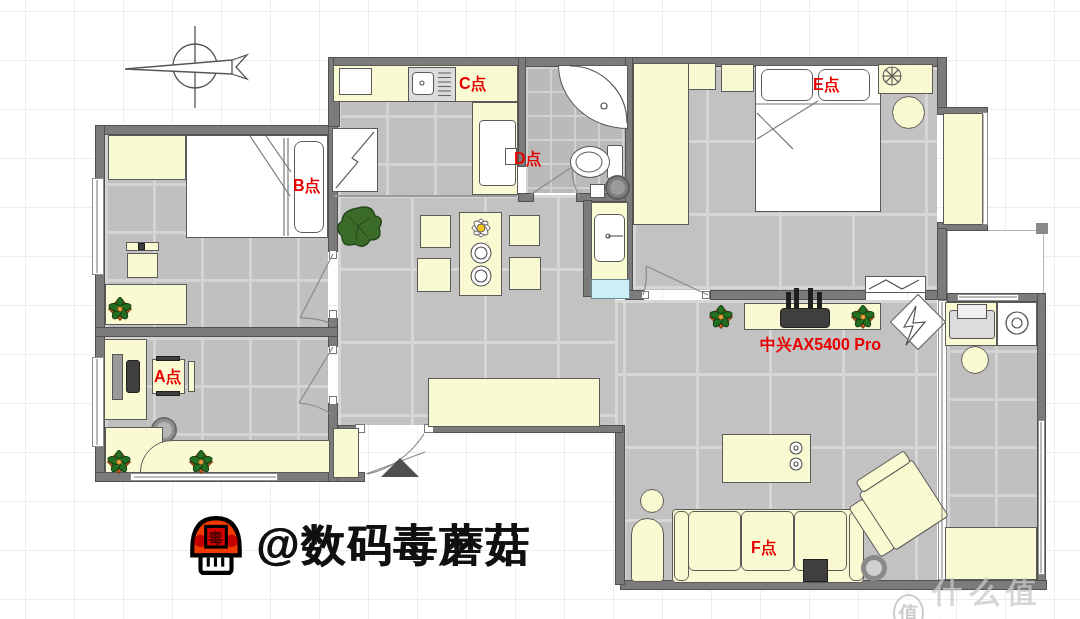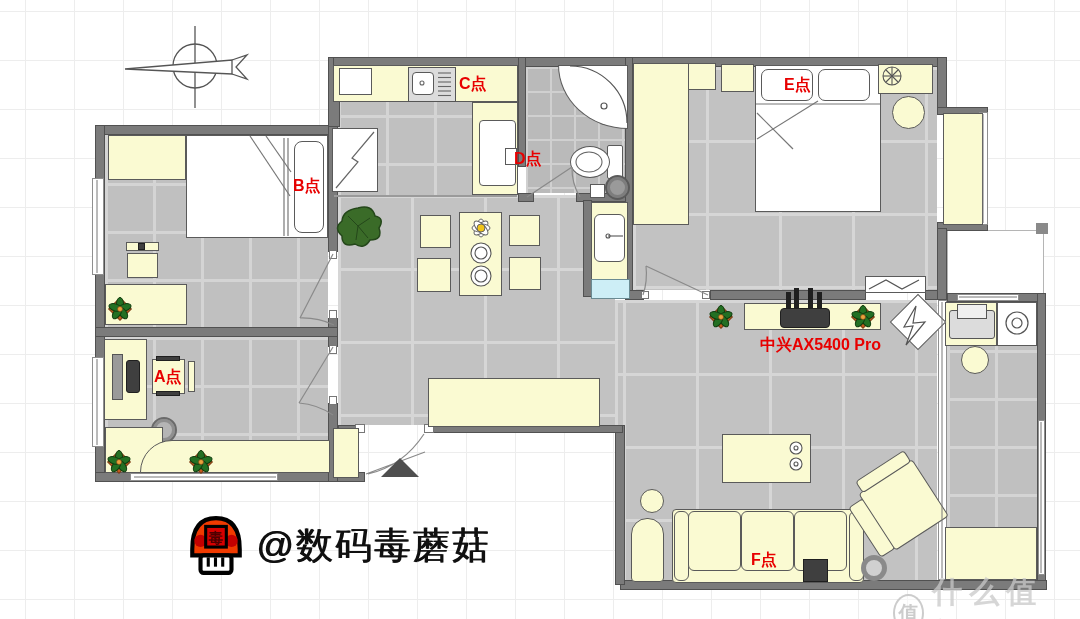--- a/index.html
+++ b/index.html
@@ -11,21 +11,21 @@
   .f{position:absolute;background:#fafad2;border:1px solid #5a5a5a;box-sizing:border-box}
   .wh{position:absolute;background:#fff;border:1px solid #5a5a5a;box-sizing:border-box}
   .win{position:absolute;background:#fff;border:1px solid #8f8f8f;box-sizing:border-box}
   .jamb{position:absolute;background:#fff;border:1px solid #777;box-sizing:border-box}
   .tile73{position:absolute;background-color:#c2c2c2;background-image:linear-gradient(to right,#d6d6d6 3px,transparent 3px),linear-gradient(to bottom,#d6d6d6 3px,transparent 3px);background-size:73px 73px}
   .tile48{position:absolute;background-color:#c0c0c0;background-image:linear-gradient(to right,#d4d4d4 3px,transparent 3px),linear-gradient(to bottom,#d4d4d4 3px,transparent 3px);background-size:48px 48px}
   .tile24{position:absolute;background-color:#bababa;background-image:linear-gradient(to right,#d0d0d0 2px,transparent 2px),linear-gradient(to bottom,#d0d0d0 2px,transparent 2px);background-size:24px 24px}
   .lbl{position:absolute;color:#e80000;font-weight:bold;font-size:16px;line-height:1;white-space:nowrap}
   .dk{position:absolute;background:#3f3f3f;border:1px solid #1f1f1f;box-sizing:border-box}
   .ant{position:absolute;background:#1f1f1f}
-  .logo-text{position:absolute;color:#101010;font-weight:400;font-size:37px;letter-spacing:2px;line-height:1;text-shadow:1px 0 #101010}
+  .logo-text{position:absolute;color:#101010;font-weight:700;font-size:44px;letter-spacing:2px;line-height:1;text-shadow:1px 0 #101010}
   .wm{position:absolute;display:flex;align-items:center;gap:8px;color:rgba(195,195,195,.85)}
   .wm-badge{width:34px;height:34px;border:2px solid rgba(195,195,195,.85);border-radius:50%;display:flex;align-items:center;justify-content:center;font-size:20px;font-weight:bold;background:rgba(255,255,255,.5)}
   .wm-text{font-size:30px;letter-spacing:7px;font-weight:bold;color:rgba(200,200,200,.75)}
 </style>
 </head>
 <body>
 
 <div class="stage">
 
   <div class="tile48" style="left:105px;top:135px;width:223px;height:192px"></div>
@@ -279,22 +279,22 @@
       <line x1="959" y1="297" x2="1017" y2="297"></line>
         <line x1="1041" y1="422" x2="1041" y2="573"></line>
       <line x1="942" y1="302" x2="942" y2="578"></line>
     </g>
   </svg>
 
   <div class="lbl" style="left:154px;top:369px">A点</div>
   <div class="lbl" style="left:293px;top:178px">B点</div>
   <div class="lbl" style="left:459px;top:76px">C点</div>
   <div class="lbl" style="left:514px;top:151px">D点</div>
-  <div class="lbl" style="left:784px;top:77px">E点</div>
-  <div class="lbl" style="left:751px;top:552px">F点</div>
+  <div class="lbl" style="left:813px;top:77px">E点</div>
+  <div class="lbl" style="left:751px;top:540px">F点</div>
   <div class="lbl" style="left:760px;top:337px">中兴AX5400 Pro</div>
 
   <div class="abs" style="left:184px;top:510px;display:flex;align-items:center;gap:8px;z-index:40">
     <svg width="64" height="70" viewBox="0 0 62 64">
       <path d="M8,36 Q8,6 31,6 Q54,6 54,36 L54,42 L8,42 Z" fill="#f03a00" stroke="#000" stroke-width="4"></path>
       <circle cx="16" cy="28" r="6" fill="#c40000"></circle>
       <circle cx="46" cy="28" r="6" fill="#c40000"></circle>
       <rect x="21" y="14" width="20" height="20" fill="#d60000" stroke="#000" stroke-width="3"></rect>
       <text x="31" y="30" text-anchor="middle" font-size="14" font-weight="bold" fill="#4d0000">毒</text>
       <rect x="16" y="42" width="30" height="17" rx="3" fill="#fff" stroke="#000" stroke-width="4"></rect>

